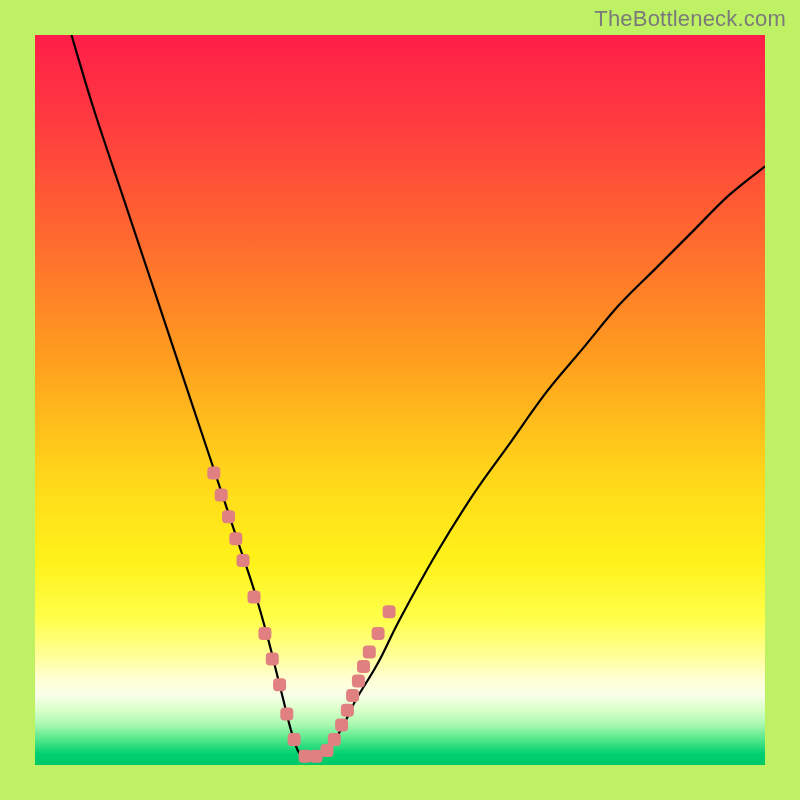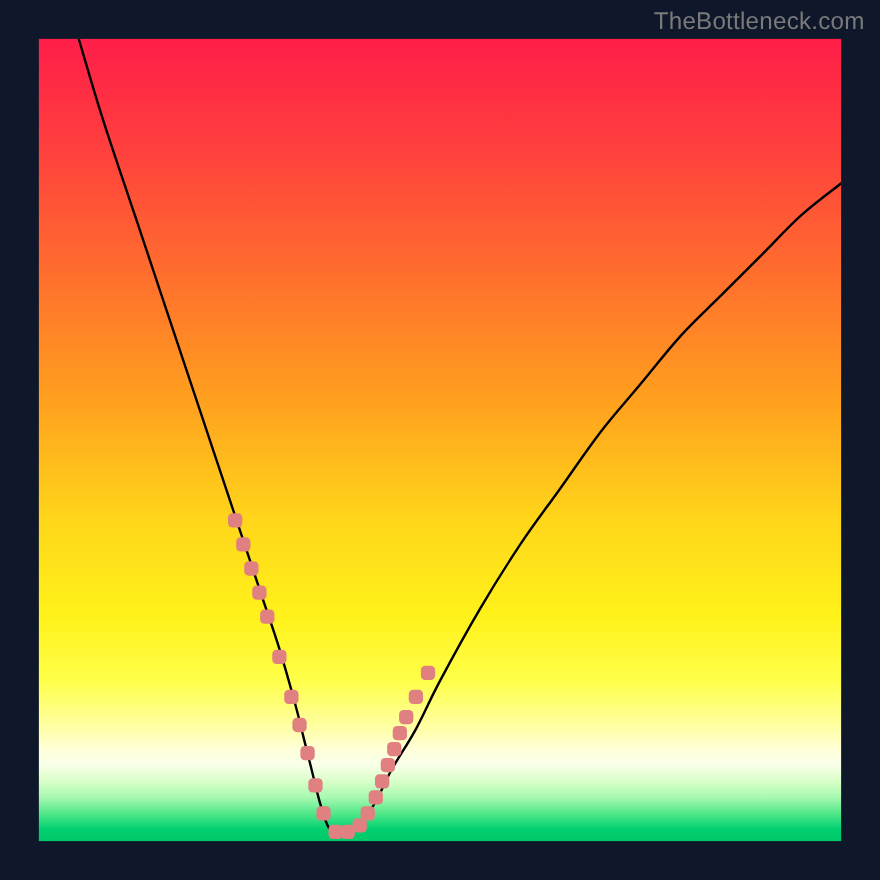--- a/index.html
+++ b/index.html
@@ -10,21 +10,21 @@
     overflow: hidden;
     background: #000;
     font-family: Arial, Helvetica, sans-serif;
   }
   .frame {
     position: absolute;
     top: 0;
     left: 0;
     width: 800px;
     height: 800px;
-    background: #0f172a;
+    background: #bef264;
   }
   .plot-area {
     position: absolute;
     top: 35px;
     left: 35px;
     width: 730px;
     height: 730px;
     overflow: hidden;
   }
   .gradient {

